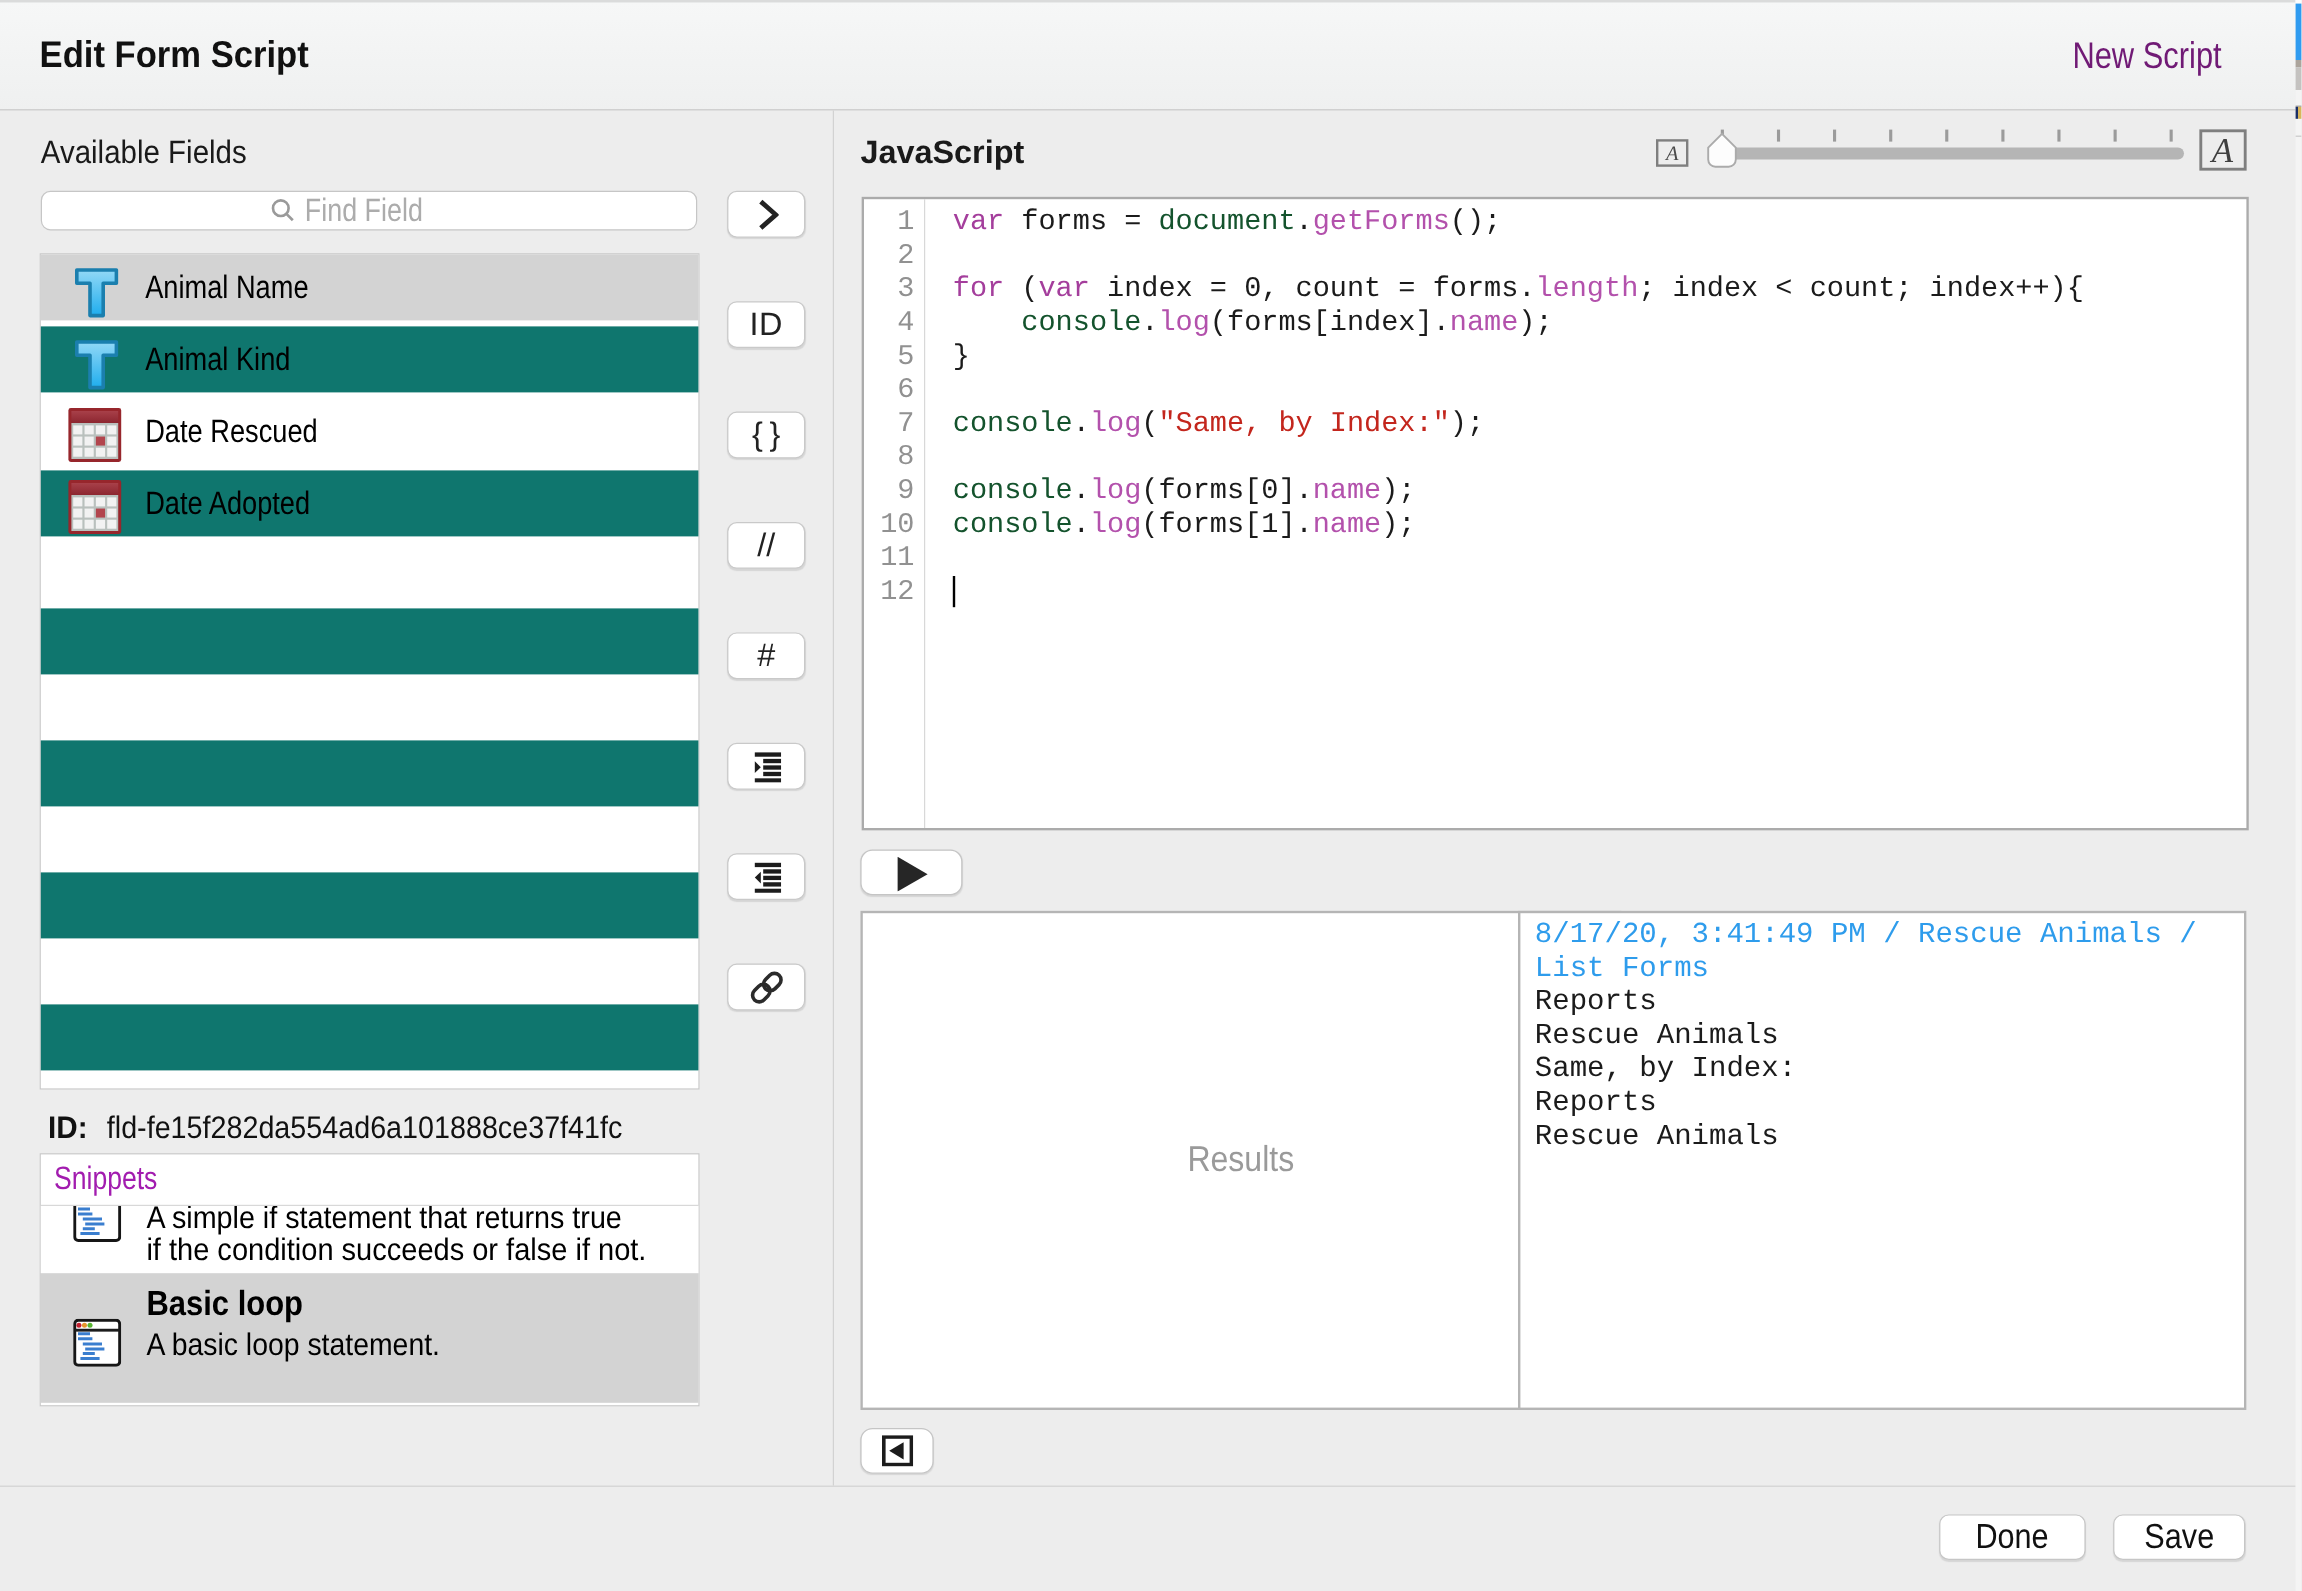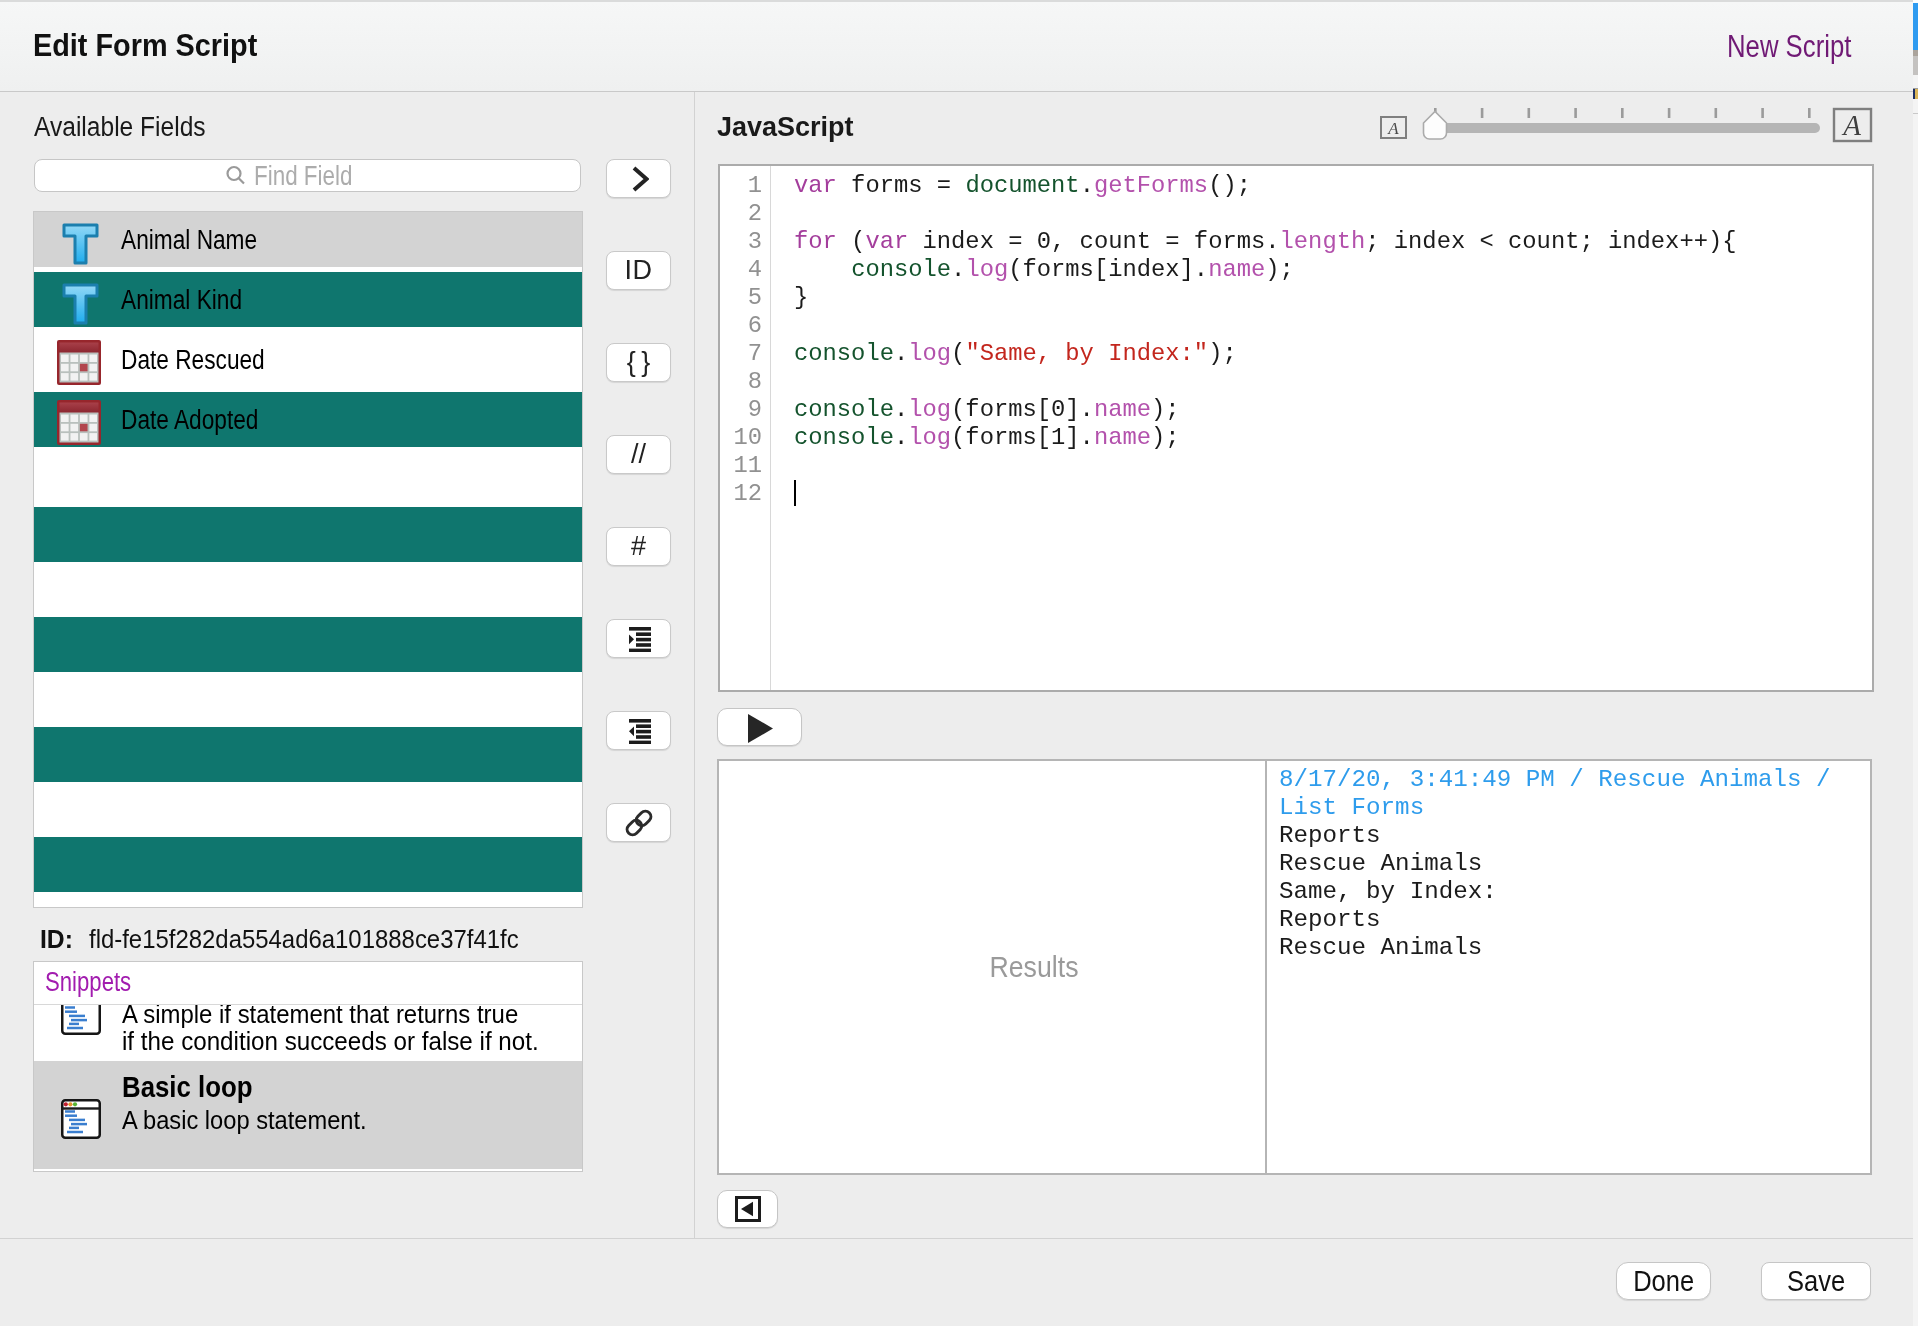--- a/index.html
+++ b/index.html
@@ -68,21 +68,21 @@
 .blue { color:#2E9CEC; }
 
 #toggle { left:717px; top:1190px; width:61px; height:38px; background:#fff;
   border:1px solid #c5c5c5; border-radius:10px; box-shadow:0 1px 1px rgba(0,0,0,0.10);
   display:flex; align-items:center; justify-content:center; }
 
 #botsep { left:0; top:1238px; width:1913px; height:1px; background:#d2d2d2; }
 .bbtn { position:absolute; top:1262px; height:38px; background:#fff;
   border:1px solid #c6c6c6; border-radius:8px; box-shadow:0 1px 1px rgba(0,0,0,0.10);
   font-size:29px; color:#111; text-align:center; line-height:36px; }
-#done { left:1616px; width:95px;border-radius:12px; }
+#done { left:1616px; width:122px; }
 #save { left:1761px; width:110px; }
 
 #strip { left:1913px; top:0; width:5px; height:1326px; background:#f4f4f4; }
 </style>
 </head>
 <body>
 <div id="titlebar" class="abs"></div>
 <div id="title" class="abs"><span class="cx" style="transform:scaleX(0.93);">Edit Form Script</span></div>
 <div id="newscript" class="abs" style="left:1727px; top:29px;"><span class="cx" style="transform:scaleX(0.83);">New Script</span></div>
 

